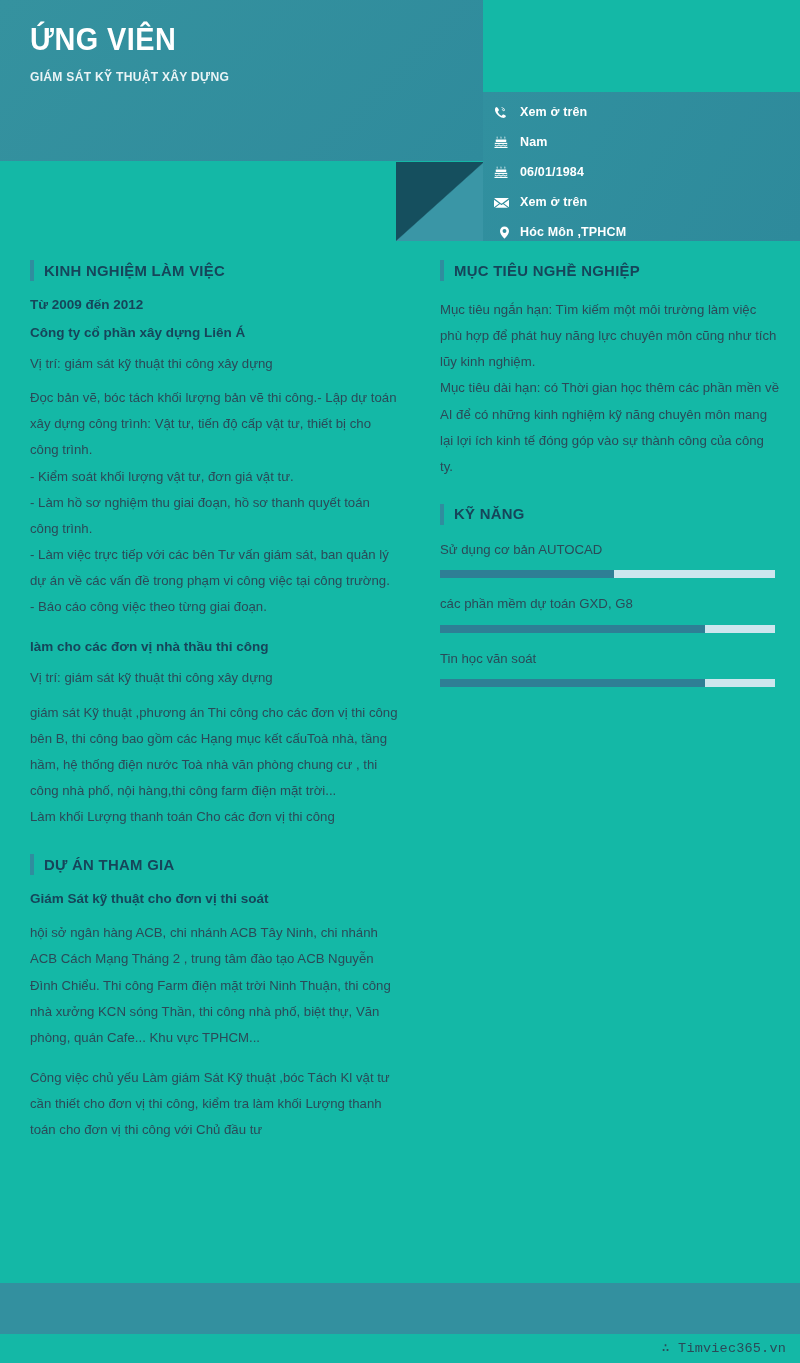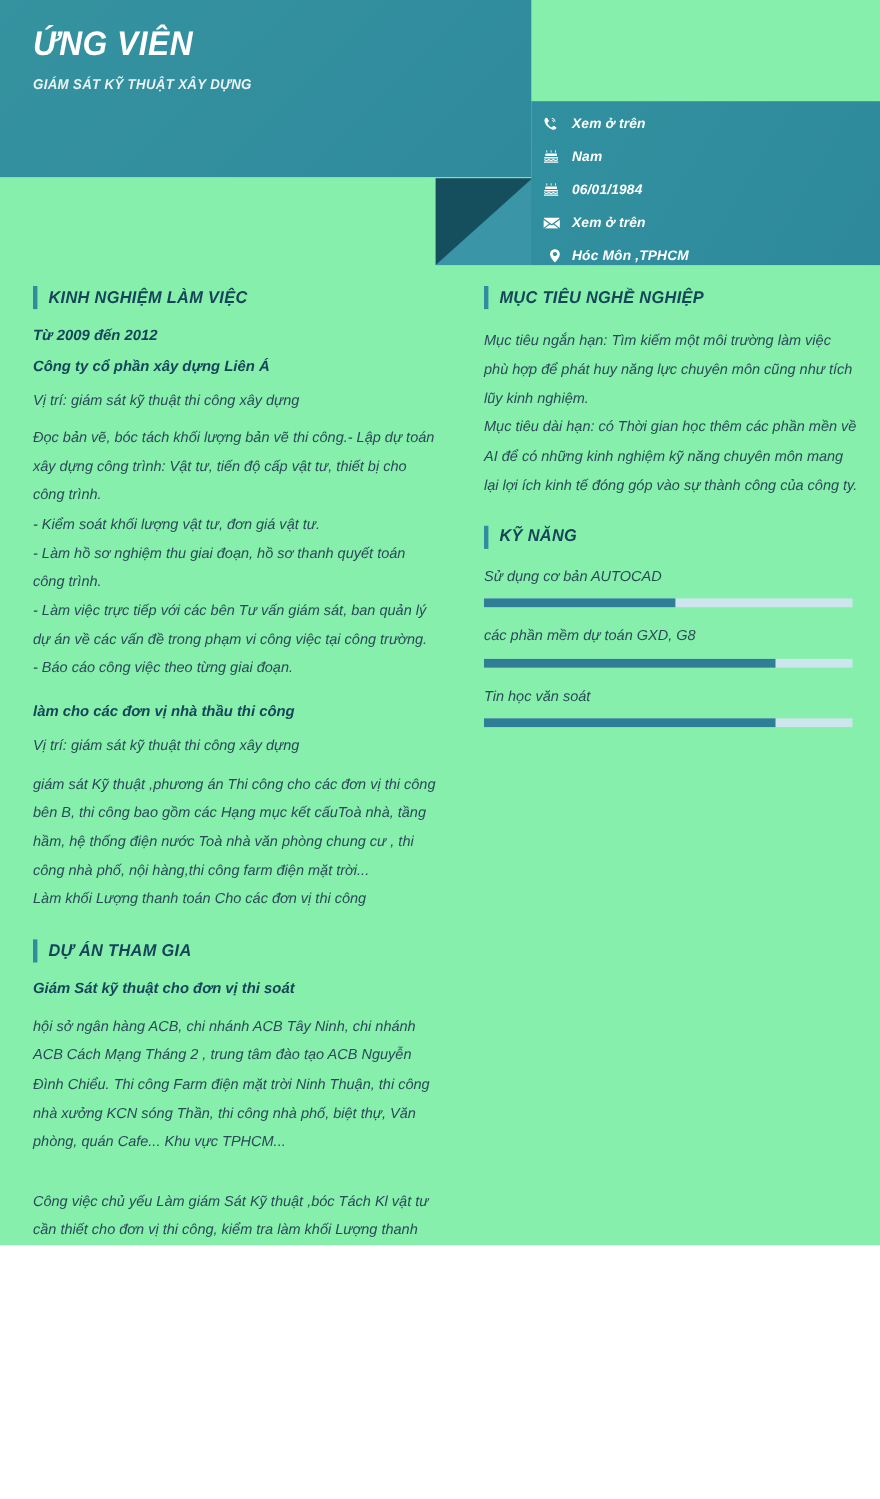--- a/index.html
+++ b/index.html
@@ -5,24 +5,23 @@
   * { box-sizing: border-box; margin: 0; padding: 0; }
   html, body {
     width: 800px;
     height: 1363px;
     background: #ffffff;
     font-family: "Liberation Sans", sans-serif;
   }
   #page {
     position: relative;
     width: 800px;
-    height: 1132px;
-    background: #86efac;
+    height: 1363px;
+    background: #14b8a6;
     overflow: hidden;
-    font-style: italic;
   }
 
   
   .hdr-left {
     position: absolute;
     left: 0; top: 0;
     width: 483px; height: 161px;
     background: #33909f;
     background: linear-gradient(135deg,#35929f 0%, #2f8b9c 100%);
     z-index: 3;
@@ -300,21 +299,21 @@
 
     <div class="sec-block">
       <div class="sec-head">
         <span class="sec-bar"></span>
         <span class="sec-title">DỰ ÁN THAM GIA</span>
       </div>
 
       <div class="entry">
         <div class="entry-org">Giám Sát kỹ thuật cho đơn vị thi soát</div>
         <div class="entry-desc">hội sở ngân hàng ACB, chi nhánh ACB Tây Ninh, chi nhánh ACB Cách Mạng Tháng 2 , trung tâm đào tạo ACB Nguyễn Đình Chiểu. Thi công Farm điện mặt trời Ninh Thuận, thi công nhà xưởng KCN sóng Thần, thi công nhà phố, biệt thự, Văn phòng, quán Cafe... Khu vực TPHCM...</div>
-        <div class="entry-desc" style="margin-top:28px;">Công việc chủ yếu Làm giám Sát Kỹ thuật ,bóc Tách Kl vật tư cần thiết cho đơn vị thi công, kiểm tra làm khối Lượng thanh toán cho đơn vị thi công với Chủ đầu tư</div>
+        <div class="entry-desc" style="margin-top:14px;">Công việc chủ yếu Làm giám Sát Kỹ thuật ,bóc Tách Kl vật tư cần thiết cho đơn vị thi công, kiểm tra làm khối Lượng thanh toán cho đơn vị thi công với Chủ đầu tư</div>
       </div>
     </div>
 
   </div>
 
   <div class="col-right">
 
     <div class="sec-block">
       <div class="sec-head">
         <span class="sec-bar"></span>

